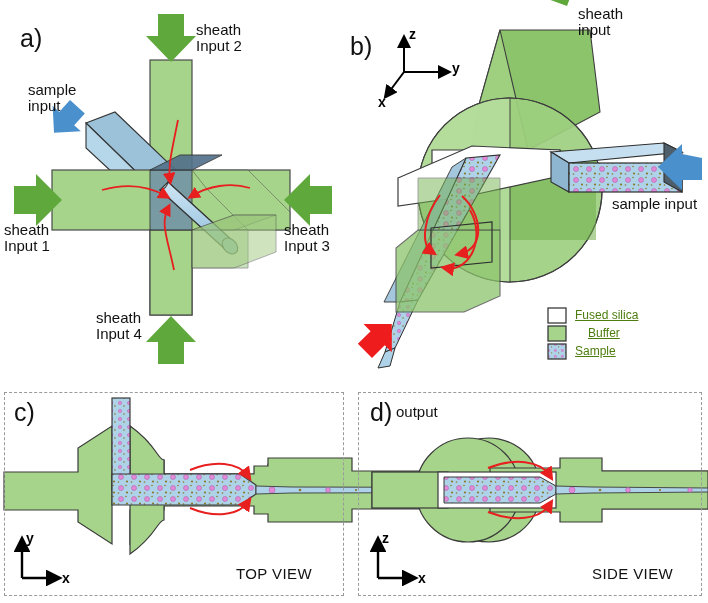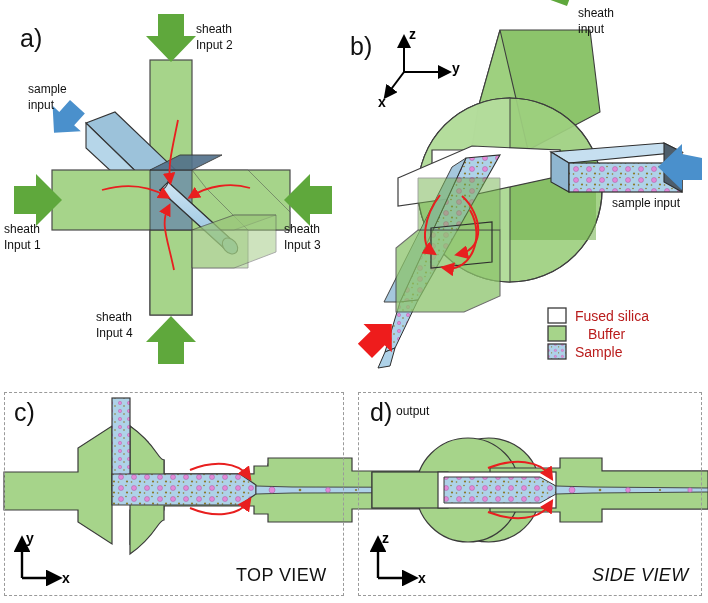--- a/index.html
+++ b/index.html
@@ -1,25 +1,25 @@
 <!DOCTYPE html>
 <html><head>
 <meta charset="utf-8">
 <style>
   html,body{margin:0;padding:0;background:#ffffff;}
   body{width:708px;height:603px;position:relative;overflow:hidden;
        font-family:"Liberation Sans", sans-serif;color:#1a1a1a;}
   .fig{position:absolute;left:0;top:0;width:708px;height:603px;}
   svg{display:block;}
   .lbl{position:absolute;font-family:"Liberation Sans",sans-serif;
-       font-size:12px;line-height:15.5px;color:#111;white-space:pre;}
+       font-size:15px;line-height:15.5px;color:#111;white-space:pre;}
   .panel-letter{position:absolute;font-size:25px;font-family:"Liberation Sans",sans-serif;color:#111;}
   .axlbl{position:absolute;font-size:14px;font-weight:bold;color:#000;}
-  .viewlbl{position:absolute;font-size:18px;color:#111;letter-spacing:.4px;}
-  .leg-txt{position:absolute;font-size:14px;color:#b91c1c;}
+  .viewlbl{position:absolute;font-size:15px;color:#111;letter-spacing:.4px;}
+  .leg-txt{position:absolute;font-size:12px;color:#4d7c0f;text-decoration:underline;}
   .dashbox{position:absolute;border:1.6px dashed #9a9a9a;box-sizing:border-box;}
 </style>
 </head>
 <body>
 
 <div class="fig">
 
 <svg width="708" height="603" style="position:absolute;left:0;top:0;">
   <defs>
     <linearGradient id="gGreenV" x1="0" y1="0" x2="1" y2="0">
@@ -281,15 +281,15 @@
 <div class="leg-txt" style="left:575px;top:308px;">Fused silica</div>
 <div class="leg-txt" style="left:575px;top:326px;margin-left:13px;">Buffer</div>
 <div class="leg-txt" style="left:575px;top:344px;">Sample</div>
 
 <div class="axlbl" style="left:26px;top:530px;">y</div>
 <div class="axlbl" style="left:62px;top:570px;">x</div>
 <div class="viewlbl" style="left:236px;top:565px;">TOP VIEW</div>
 
 <div class="axlbl" style="left:382px;top:530px;">z</div>
 <div class="axlbl" style="left:418px;top:570px;">x</div>
-<div class="viewlbl" style="left:592px;top:565px;font-style:italic;">SIDE VIEW</div>
+<div class="viewlbl" style="left:592px;top:565px;">SIDE VIEW</div>
 
 </div>
 
 </body></html>

